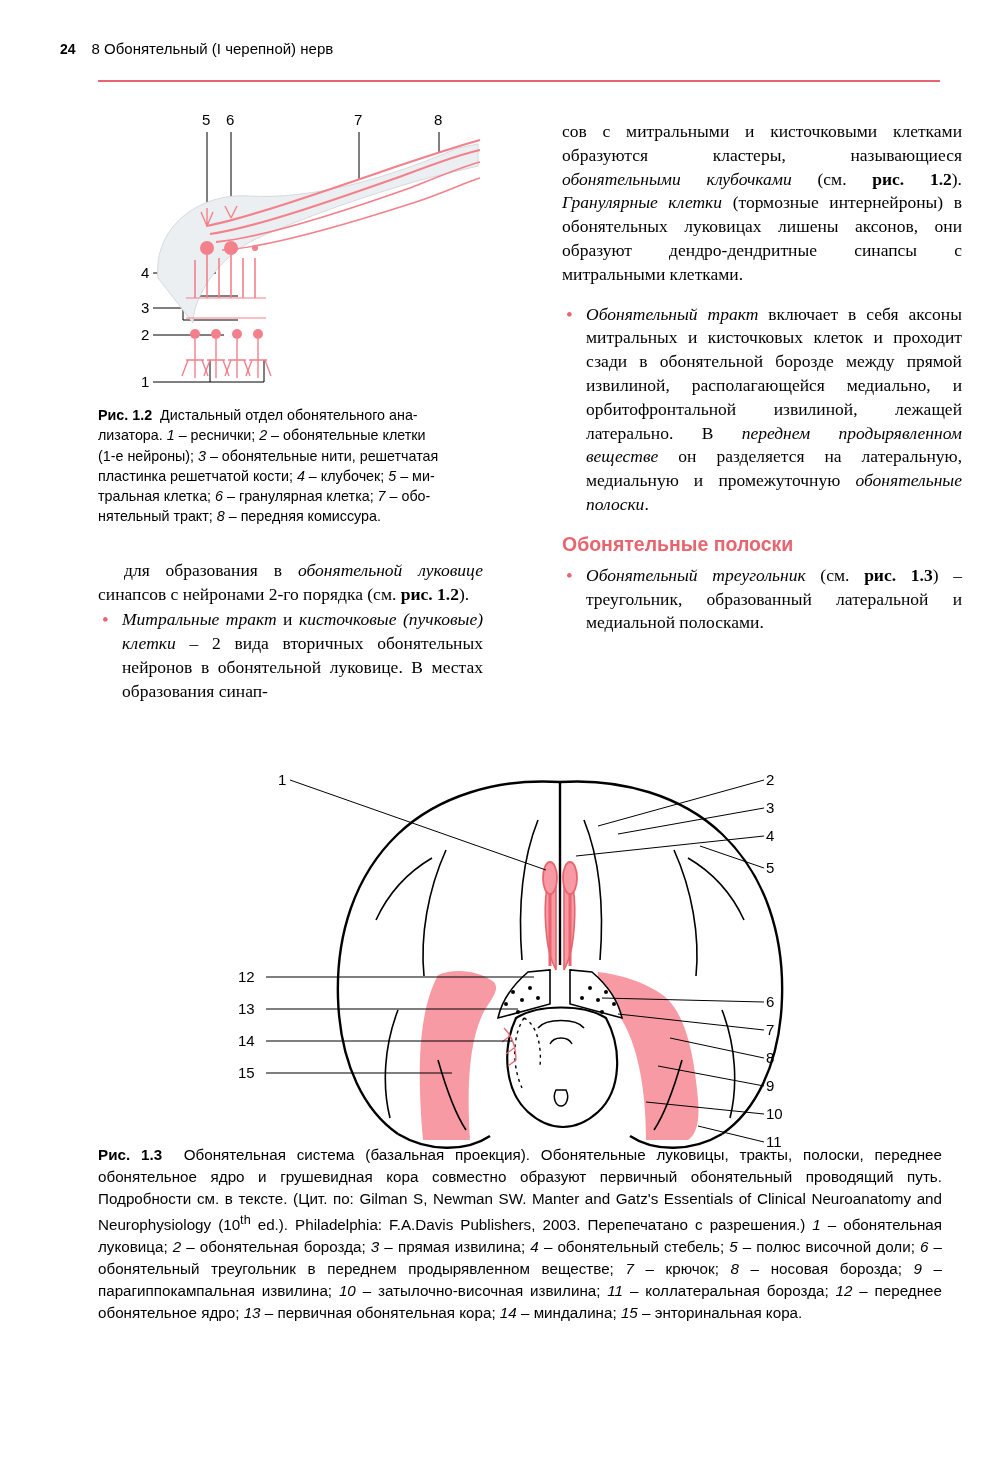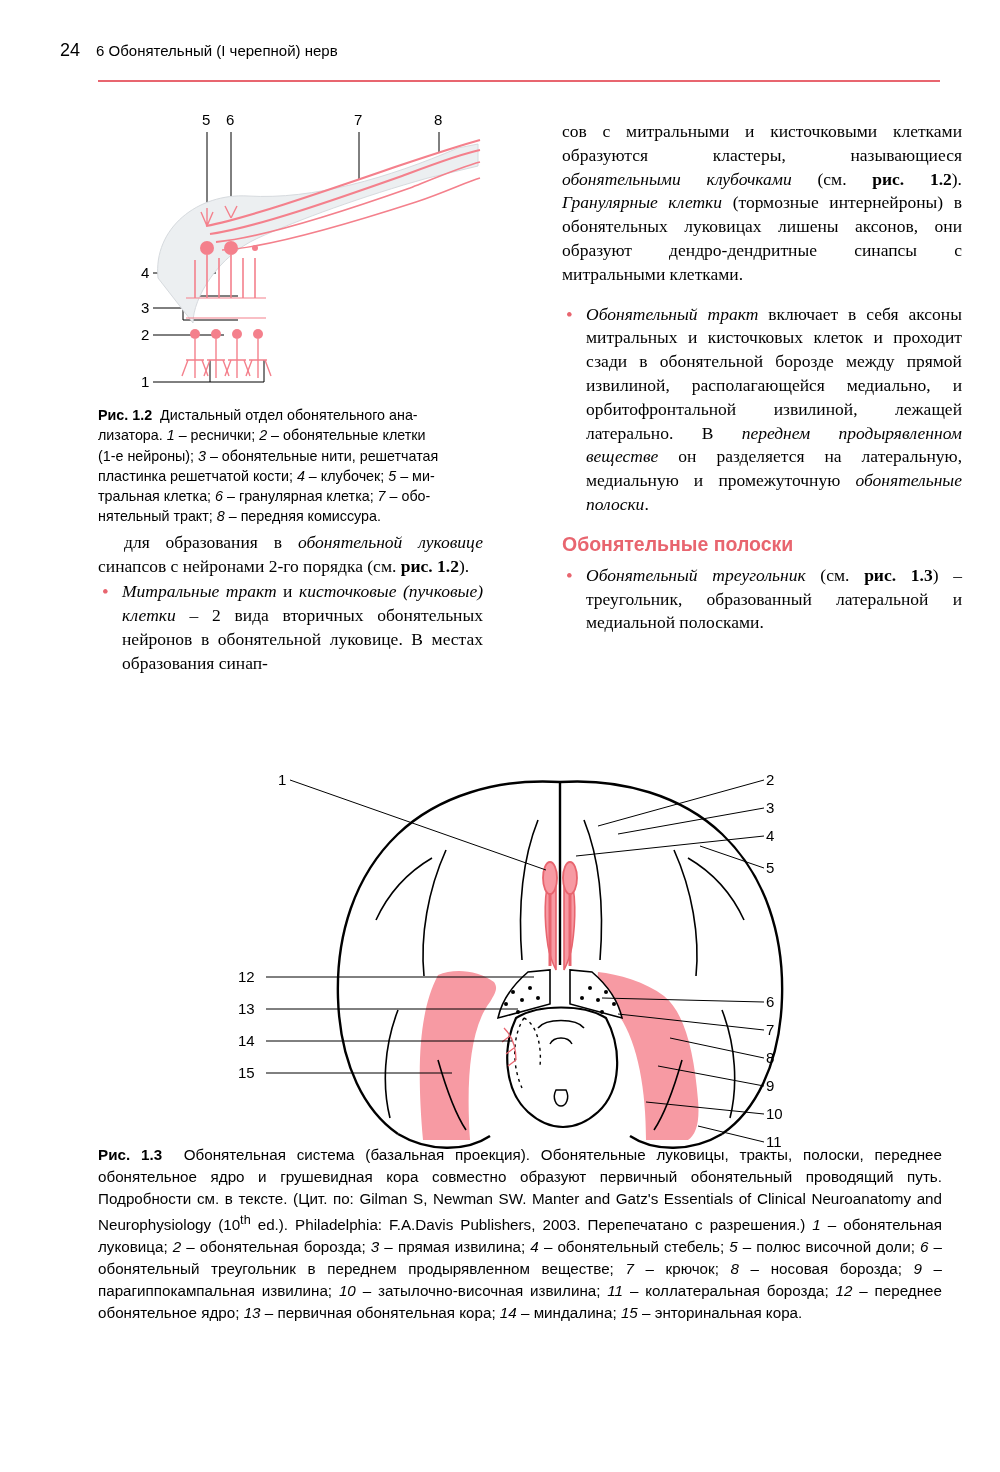--- a/index.html
+++ b/index.html
@@ -27,22 +27,22 @@
     left: 60px;
     top: 40px;
     width: 880px;
     font-family: "Liberation Sans", sans-serif;
     font-size: 15px;
     display: flex;
     align-items: baseline;
     gap: 16px;
   }
   .header .pagenum {
-    font-weight: normal;
-    font-size: 18px;
+    font-weight: bold;
+    font-size: 14px;
   }
   .header .chapter {
     font-size: 15px;
   }
   .header-rule {
     position: absolute;
     left: 98px;
     top: 80px;
     width: 842px;
     height: 2px;
@@ -140,21 +140,21 @@
   }
   svg { display: block; }
 </style>
 </head>
 <body>
 
 <div class="page">
 
   <div class="header">
     <span class="pagenum">24</span>
-    <span class="chapter">6  Обонятельный (I черепной) нерв</span>
+    <span class="chapter">8  Обонятельный (I черепной) нерв</span>
   </div>
   <div class="header-rule"></div>
 
   <div class="col-left">
 
     <div class="fig12">
       <svg width="385" height="285" viewBox="0 0 385 285">
 
         <text class="leader-num" x="104" y="17">5</text>
         <text class="leader-num" x="128" y="17">6</text>
@@ -230,21 +230,21 @@
 
     <div class="fig-caption" style="margin-top:12px;">
       <b>Рис. 1.2</b>&nbsp;&nbsp;<span>Дистальный отдел обонятельного ана-</span><br>
       <span>лизатора. <i>1</i> – реснички; <i>2</i> – обонятельные клетки</span><br>
       <span>(1-е нейроны); <i>3</i> – обонятельные нити, решетчатая</span><br>
       <span>пластинка решетчатой кости; <i>4</i> – клубочек; <i>5</i> – ми-</span><br>
       <span>тральная клетка; <i>6</i> – гранулярная клетка; <i>7</i> – обо-</span><br>
       <span>нятельный тракт; <i>8</i> – передняя комиссура.</span>
     </div>
 
-    <div class="body-text" style="margin-top:4px;">
+    <div class="body-text" style="margin-top:32px;">
       <p class="indent">
         <span>для образования в </span><span class="it">обонятельной луковице</span><span> синапсов с нейронами 2-го порядка (см. </span><span class="bd">рис. 1.2</span><span>).</span>
       </p>
       <div class="bullet-item">
         <span class="it">Митральные тракт</span><span> и </span><span class="it">кисточковые (пучковые) клетки</span><span> – 2 вида вторичных обонятельных нейронов в обонятельной луковице. В местах образования синап-</span>
       </div>
     </div>
   </div>
 
   <div class="col-right">

